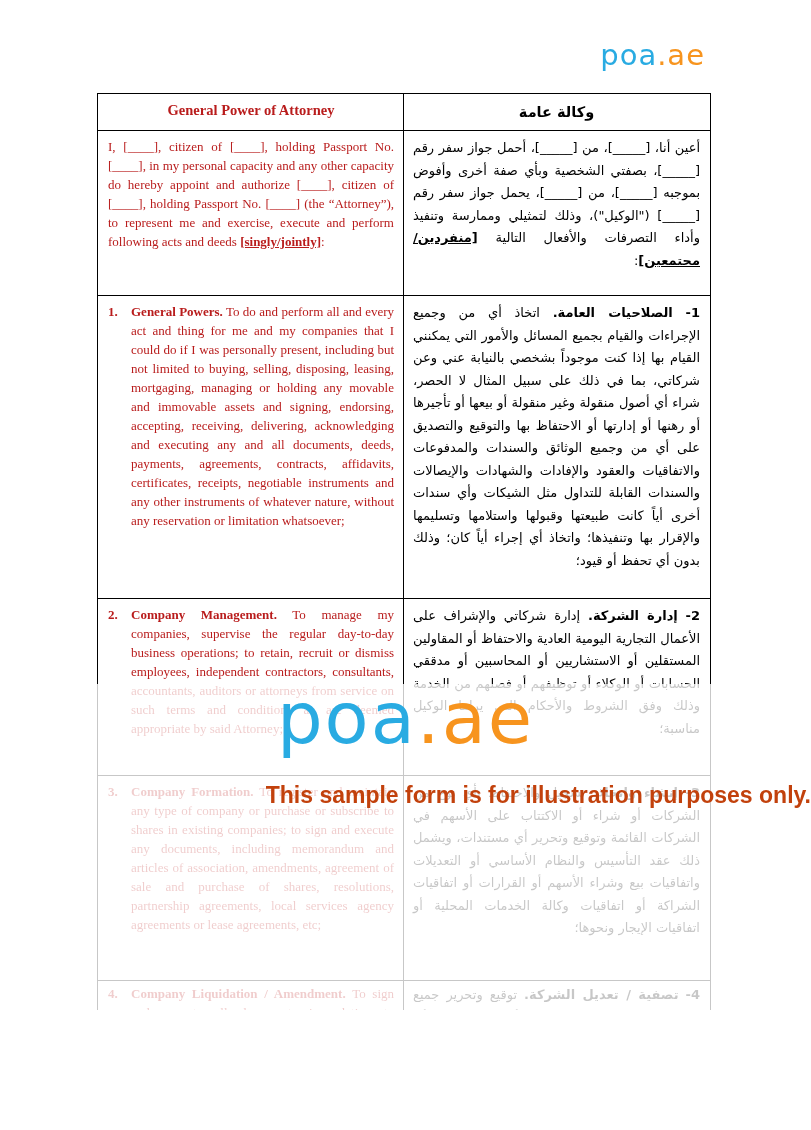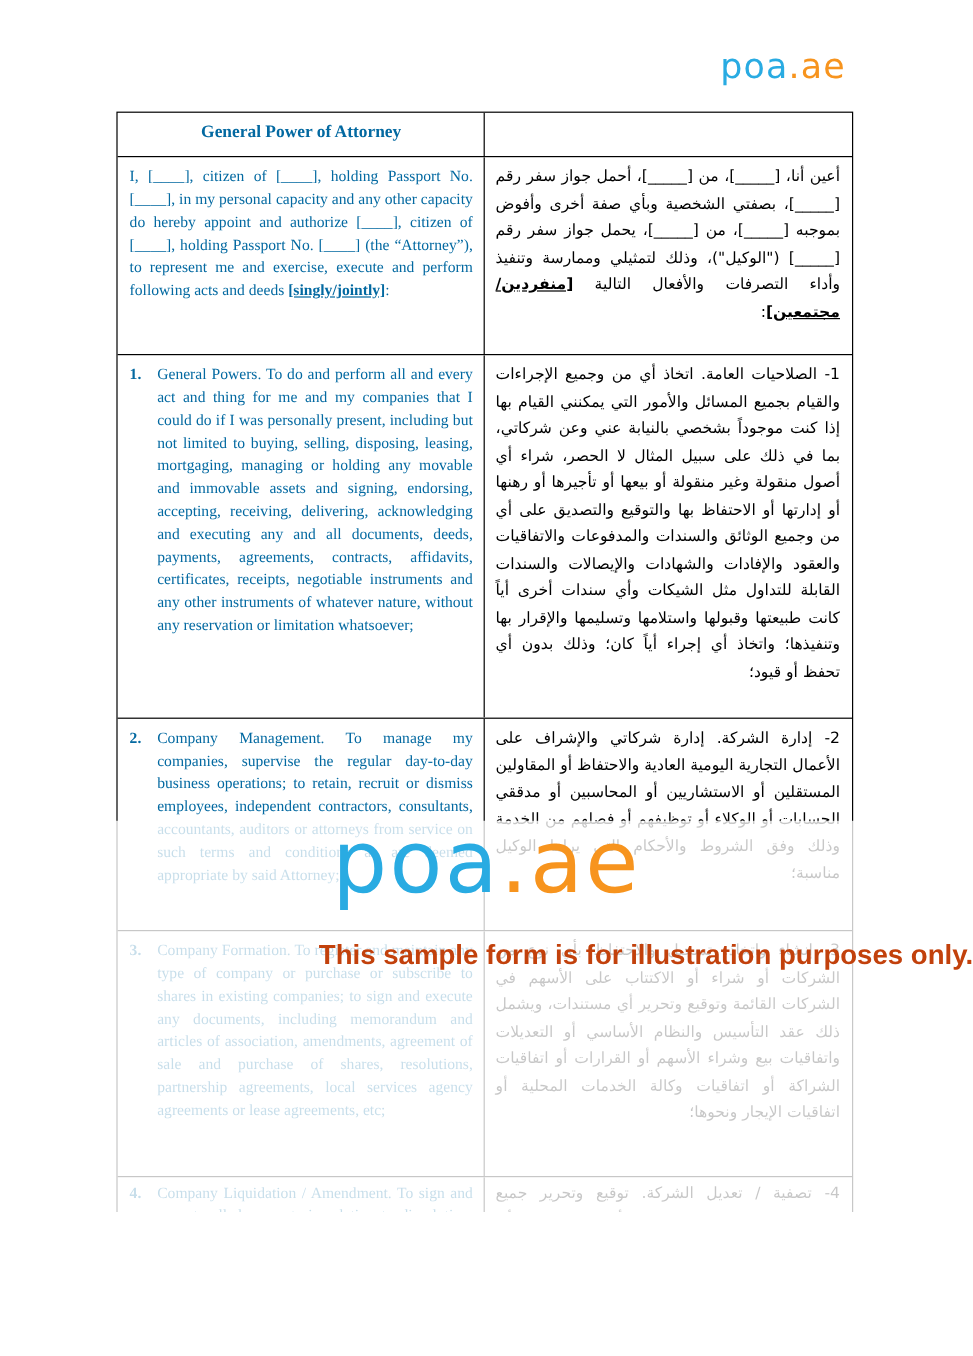--- a/index.html
+++ b/index.html
@@ -20,21 +20,21 @@
   
   .doc-table {
     position:absolute; left:97px; top:93px; width:614px;
     border:1px solid #000; box-sizing:border-box; background:transparent;
   }
   .t-row { display:flex; border-bottom:1px solid #000; overflow:hidden; box-sizing:border-box; }
   .t-row:last-child { border-bottom:none; }
 
   .cell-en {
     width:306px; flex:none; border-right:1px solid #000; box-sizing:border-box;
-    padding:6px 9px 4px 10px; color:#0369a1;
+    padding:6px 9px 4px 10px; color:#b91c1c;
     font-size:13px; line-height:19px; text-align:justify;
   }
   .cell-ar {
     flex:1; box-sizing:border-box; direction:rtl; text-align:justify;
     padding:6px 10px 4px 9px; color:#000;
     font-family:"DejaVu Sans", sans-serif; font-size:13px; line-height:22.5px;
   }
 
   .row-header { height:37px; }
   .row-header .cell-en, .row-header .cell-ar {
@@ -45,21 +45,21 @@
   .row-item2 { height:177px; }
   .row-item3 { height:205px; }
   .row-item4 { height:58px; }
   .row-item4 .cell-en, .row-item4 .cell-ar { padding-top:3px; }
 
   .emph { font-weight:bold; text-decoration:underline; }
 
   .item-en { display:flex; }
   .item-en .num { flex:none; width:23px; font-weight:bold; }
   .item-en .txt { flex:1; text-align:justify; }
-  .b { font-weight:normal; }
+  .b { font-weight:bold; }
 
   
   .overlay {
     position:absolute; left:0; top:684px; width:811px; height:356px;
     background:rgba(255,255,255,0.78);
   }
   .wm-logo {
     position:absolute; top:-8px; left:0; width:100%; text-align:center;
     font-family:"DejaVu Sans", sans-serif; font-size:72px; letter-spacing:2px;
   }
@@ -79,20 +79,21 @@
 <div class="page">
 
   <div class="brand">
     <span class="blue">poa</span><span class="orange">.ae</span>
   </div>
 
   <div class="doc-table">
 
     <div class="t-row row-header">
       <div class="cell-en">General Power of Attorney</div>
+      <div class="cell-ar">وكالة عامة</div>
     </div>
 
     <div class="t-row row-intro">
       <div class="cell-en"><span>I, [____], citizen of [____], holding Passport No. [____], in my personal capacity and any other capacity do hereby appoint and authorize [____], citizen of [____], holding Passport No. [____] (the “Attorney”), to represent me and exercise, execute and perform following acts and deeds </span><span class="emph">[singly/jointly]</span><span>:</span></div>
       <div class="cell-ar"><span>أعين أنا، [_____]، من [_____]، أحمل جواز سفر رقم [_____]، بصفتي الشخصية وبأي صفة أخرى وأفوض بموجبه [_____]، من [_____]، يحمل جواز سفر رقم [_____] ("الوكيل")، وذلك لتمثيلي وممارسة وتنفيذ وأداء التصرفات والأفعال التالية </span><span class="emph">[منفردين/ مجتمعين]</span><span>:</span></div>
     </div>
 
     <div class="t-row row-item1">
       <div class="cell-en">
         <div class="item-en">

